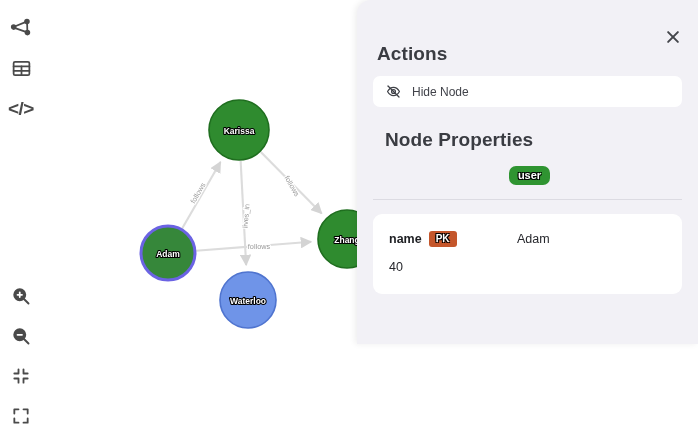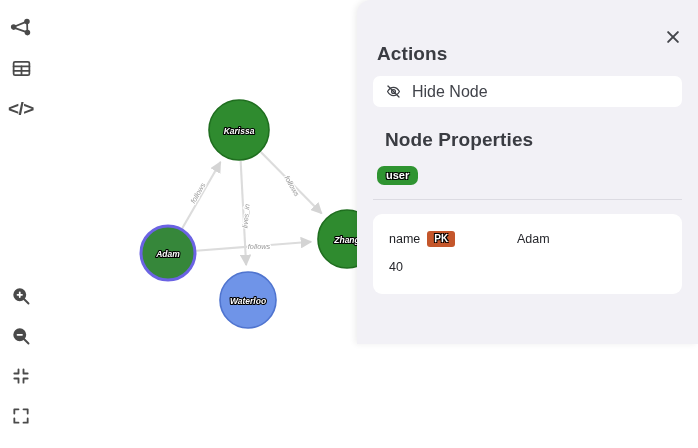--- a/index.html
+++ b/index.html
@@ -17,21 +17,20 @@
     height: 448px;
     background: #ffffff;
   }
 
   
   #graph-canvas {
     position: absolute;
     inset: 0;
     background: #ffffff;
     overflow: hidden;
-    font-style: italic;
   }
   #graph-svg { position: absolute; inset: 0; }
 
   .node-label {
     font-family: "Liberation Sans", sans-serif;
     font-size: 8.5px;
     font-weight: bold;
     fill: #ffffff;
     paint-order: stroke;
     stroke: #000000;
@@ -125,25 +124,25 @@
     gap: 11px;
   }
   #actions-list { margin-top: 5px; }
   .action-icon {
     width: 16px; height: 16px;
     display: flex; align-items: center; justify-content: center;
     color: #3f4147;
     flex: 0 0 auto;
   }
   .action-label {
-    font-size: 16px;
+    font-size: 12px;
     color: #41434a;
   }
 
-  #type-badge-row { margin-top: 14px; margin-left: 4px; }
+  #type-badge-row { margin-top: 14px; margin-left: 4px; text-align: center; }
   .type-badge {
     display: inline-block;
     background: #2f9431;
     color: #ffffff;
     font-size: 11px;
     font-weight: bold;
     border-radius: 7px;
     padding: 3px 9px 4px;
     text-shadow:
       -1px -1px 0 #000, 1px -1px 0 #000,
@@ -170,21 +169,21 @@
   }
   .prop-key-cell {
     width: 128px;
     display: flex;
     align-items: center;
     gap: 7px;
     flex: 0 0 auto;
   }
   .prop-key {
     font-size: 12.5px;
-    font-weight: normal;
+    font-weight: bold;
     color: #1e1f23;
   }
   .pk-badge {
     background: #c4562b;
     color: #ffffff;
     font-size: 10px;
     font-weight: bold;
     border-radius: 3px;
     padding: 2px 7px 3px;
     text-shadow:

